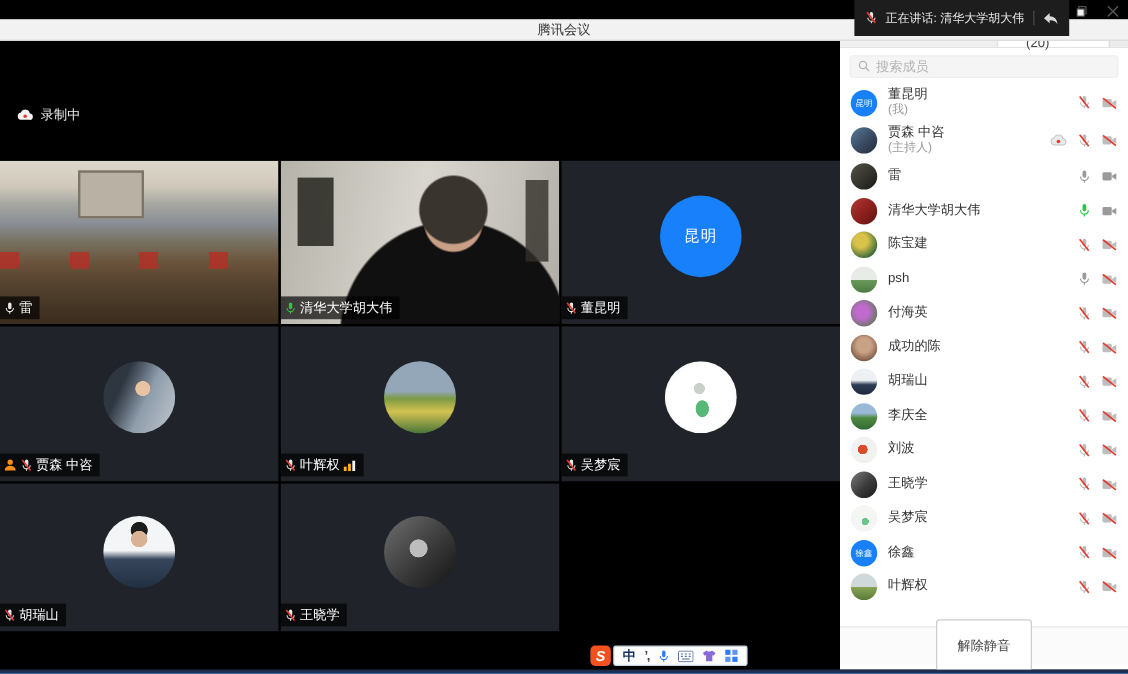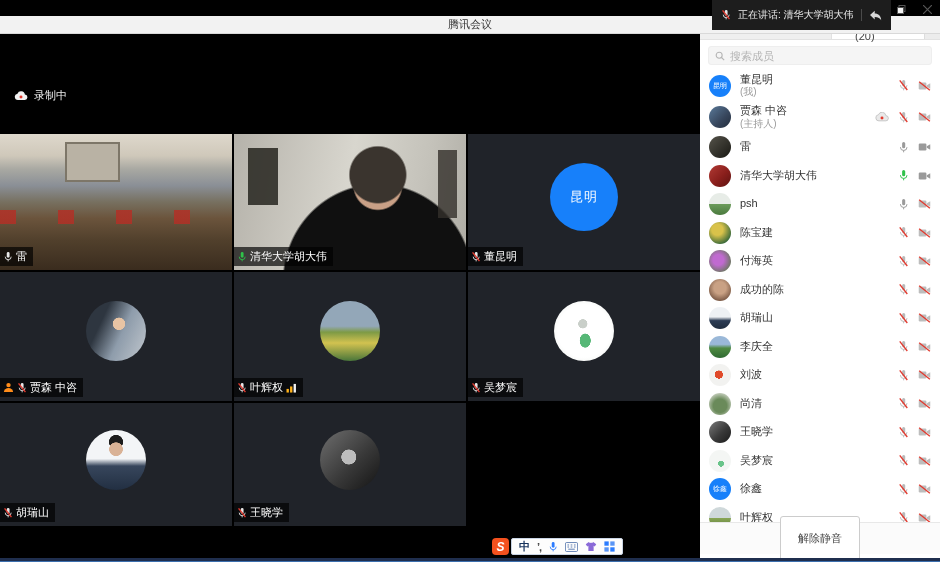--- a/index.html
+++ b/index.html
@@ -492,20 +492,46 @@
       <span class="cam-slot">
             <svg width="13" height="10" viewBox="0 0 16 13">
     <rect x="0.5" y="2" width="10" height="9" rx="1.6" fill="#9a9a9a"></rect>
     <path d="M11 5.5 L15.5 3 v7 L11 7.5 Z" fill="#9a9a9a"></path>
             </svg>
           </span>
     </span>
   </div>
 
   <div class="mrow">
+    <span class="m-avatar" style="background: radial-gradient(circle at 38% 35%, rgb(217, 194, 74) 28%, rgb(58, 106, 58) 75%);"></span>
+    <span class="m-text">
+      <span class="m-name">陈宝建</span>
+
+    </span>
+    <span class="m-icons">
+
+      <span class="mic-slot">
+            <svg width="11" height="13" viewBox="0 0 16 18">
+    <rect x="6" y="1" width="4.5" height="9" rx="2.2" fill="#b9b9b9"></rect>
+    <path d="M3.5 8.5 a4.8 4.8 0 0 0 9.6 0" fill="none" stroke="#b9b9b9" stroke-width="1.4"></path>
+    <line x1="8.2" y1="13.3" x2="8.2" y2="16" stroke="#b9b9b9" stroke-width="1.4"></line>
+              <line x1="2.5" y1="1.5" x2="13.5" y2="15.5" stroke="#e23b30" stroke-width="2"></line>
+            </svg>
+          </span>
+      <span class="cam-slot">
+            <svg width="13" height="10" viewBox="0 0 16 13">
+    <rect x="0.5" y="2" width="10" height="9" rx="1.6" fill="#bdbdbd"></rect>
+    <path d="M11 5.5 L15.5 3 v7 L11 7.5 Z" fill="#bdbdbd"></path>
+              <line x1="1" y1="1" x2="15" y2="12" stroke="#e23b30" stroke-width="1.8"></line>
+            </svg>
+          </span>
+    </span>
+  </div>
+
+  <div class="mrow">
     <span class="m-avatar" style="background: linear-gradient(rgb(231, 236, 231) 52%, rgb(106, 154, 90) 52%, rgb(74, 122, 62) 100%);"></span>
     <span class="m-text">
       <span class="m-name">psh</span>
 
     </span>
     <span class="m-icons">
 
       <span class="mic-slot">
             <svg width="11" height="13" viewBox="0 0 16 18">
     <rect x="6" y="1" width="4.5" height="9" rx="2.2" fill="#9a9a9a"></rect>
@@ -517,46 +543,20 @@
             <svg width="13" height="10" viewBox="0 0 16 13">
     <rect x="0.5" y="2" width="10" height="9" rx="1.6" fill="#bdbdbd"></rect>
     <path d="M11 5.5 L15.5 3 v7 L11 7.5 Z" fill="#bdbdbd"></path>
               <line x1="1" y1="1" x2="15" y2="12" stroke="#e23b30" stroke-width="1.8"></line>
             </svg>
           </span>
     </span>
   </div>
 
   <div class="mrow">
-    <span class="m-avatar" style="background: radial-gradient(circle at 38% 35%, rgb(217, 194, 74) 28%, rgb(58, 106, 58) 75%);"></span>
-    <span class="m-text">
-      <span class="m-name">陈宝建</span>
-
-    </span>
-    <span class="m-icons">
-
-      <span class="mic-slot">
-            <svg width="11" height="13" viewBox="0 0 16 18">
-    <rect x="6" y="1" width="4.5" height="9" rx="2.2" fill="#b9b9b9"></rect>
-    <path d="M3.5 8.5 a4.8 4.8 0 0 0 9.6 0" fill="none" stroke="#b9b9b9" stroke-width="1.4"></path>
-    <line x1="8.2" y1="13.3" x2="8.2" y2="16" stroke="#b9b9b9" stroke-width="1.4"></line>
-              <line x1="2.5" y1="1.5" x2="13.5" y2="15.5" stroke="#e23b30" stroke-width="2"></line>
-            </svg>
-          </span>
-      <span class="cam-slot">
-            <svg width="13" height="10" viewBox="0 0 16 13">
-    <rect x="0.5" y="2" width="10" height="9" rx="1.6" fill="#bdbdbd"></rect>
-    <path d="M11 5.5 L15.5 3 v7 L11 7.5 Z" fill="#bdbdbd"></path>
-              <line x1="1" y1="1" x2="15" y2="12" stroke="#e23b30" stroke-width="1.8"></line>
-            </svg>
-          </span>
-    </span>
-  </div>
-
-  <div class="mrow">
     <span class="m-avatar" style="background: radial-gradient(circle at 42% 45%, rgb(192, 106, 208) 30%, rgb(90, 122, 74) 85%);"></span>
     <span class="m-text">
       <span class="m-name">付海英</span>
 
     </span>
     <span class="m-icons">
 
       <span class="mic-slot">
             <svg width="11" height="13" viewBox="0 0 16 18">
     <rect x="6" y="1" width="4.5" height="9" rx="2.2" fill="#b9b9b9"></rect>
@@ -672,45 +672,20 @@
       <span class="cam-slot">
             <svg width="13" height="10" viewBox="0 0 16 13">
     <rect x="0.5" y="2" width="10" height="9" rx="1.6" fill="#bdbdbd"></rect>
     <path d="M11 5.5 L15.5 3 v7 L11 7.5 Z" fill="#bdbdbd"></path>
               <line x1="1" y1="1" x2="15" y2="12" stroke="#e23b30" stroke-width="1.8"></line>
             </svg>
           </span>
     </span>
   </div>
 
-  <div class="mrow">
-    <span class="m-avatar" style="background: radial-gradient(circle at 50% 58%, rgb(106, 138, 90) 40%, rgb(230, 230, 224) 90%);"></span>
-    <span class="m-text">
-      <span class="m-name">尚清</span>
-
-    </span>
-    <span class="m-icons">
-
-      <span class="mic-slot">
-            <svg width="11" height="13" viewBox="0 0 16 18">
-    <rect x="6" y="1" width="4.5" height="9" rx="2.2" fill="#b9b9b9"></rect>
-    <path d="M3.5 8.5 a4.8 4.8 0 0 0 9.6 0" fill="none" stroke="#b9b9b9" stroke-width="1.4"></path>
-    <line x1="8.2" y1="13.3" x2="8.2" y2="16" stroke="#b9b9b9" stroke-width="1.4"></line>
-              <line x1="2.5" y1="1.5" x2="13.5" y2="15.5" stroke="#e23b30" stroke-width="2"></line>
-            </svg>
-          </span>
-      <span class="cam-slot">
-            <svg width="13" height="10" viewBox="0 0 16 13">
-    <rect x="0.5" y="2" width="10" height="9" rx="1.6" fill="#bdbdbd"></rect>
-    <path d="M11 5.5 L15.5 3 v7 L11 7.5 Z" fill="#bdbdbd"></path>
-              <line x1="1" y1="1" x2="15" y2="12" stroke="#e23b30" stroke-width="1.8"></line>
-            </svg>
-          </span>
-    </span>
-  </div>
 
   <div class="mrow">
     <span class="m-avatar" style="background: linear-gradient(135deg, rgb(122, 122, 122) 0%, rgb(58, 58, 58) 55%, rgb(26, 26, 26) 100%);"></span>
     <span class="m-text">
       <span class="m-name">王晓学</span>
 
     </span>
     <span class="m-icons">
 
       <span class="mic-slot">

